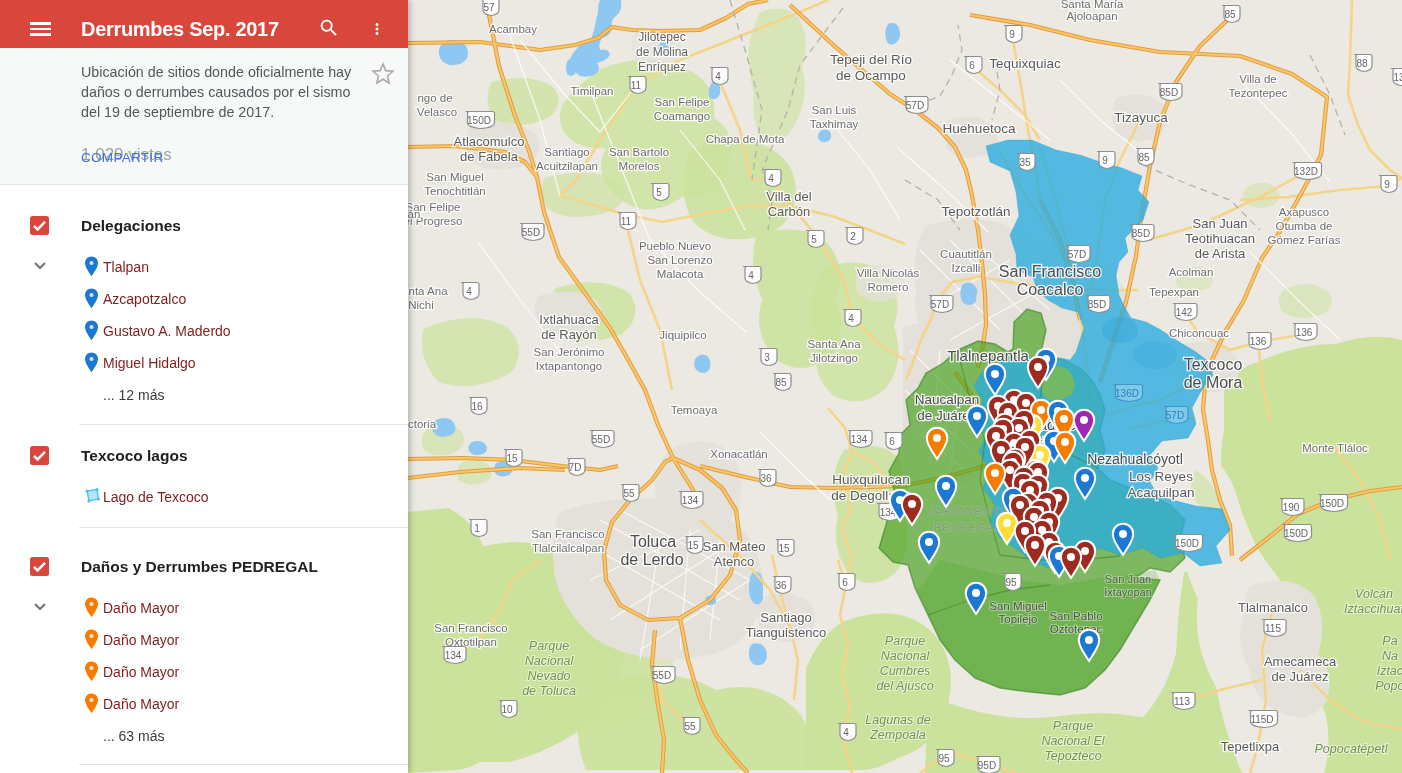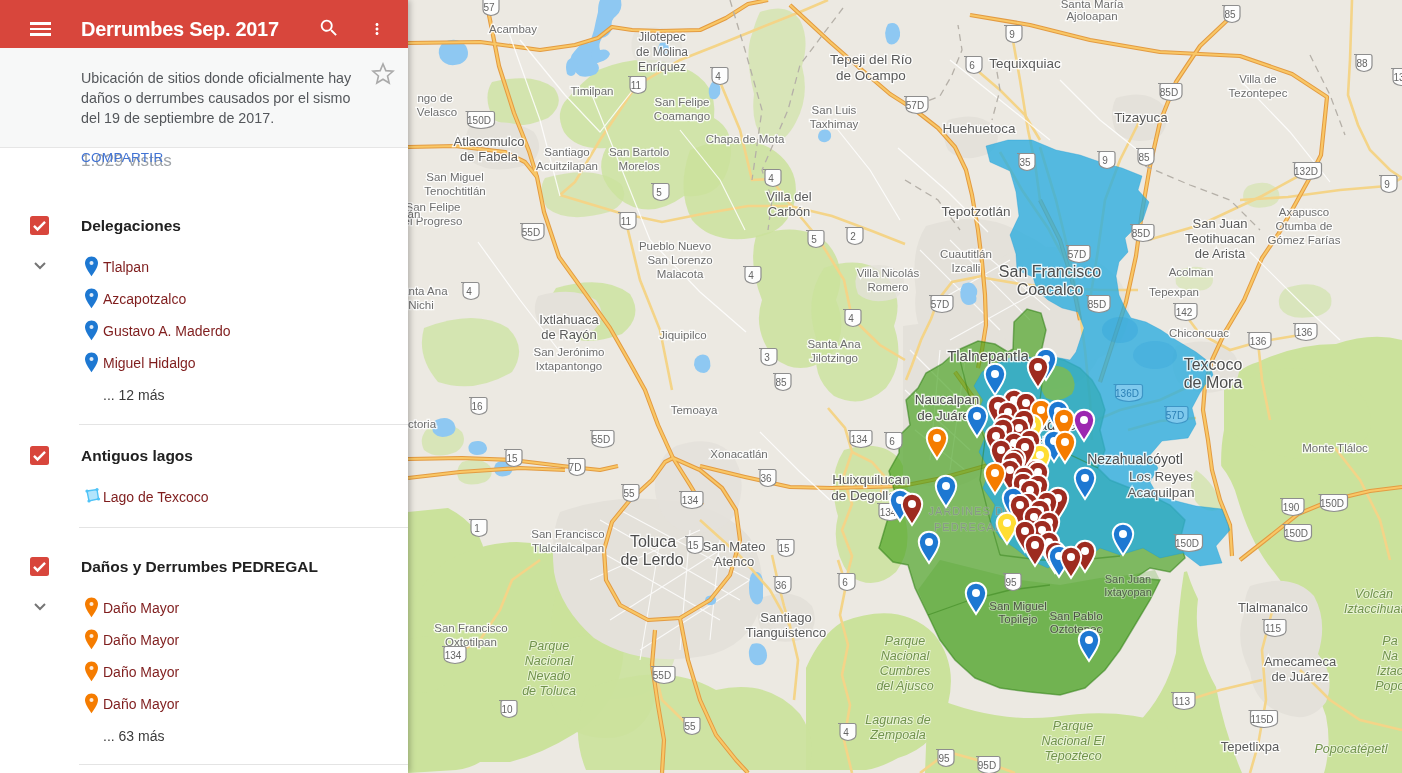--- a/index.html
+++ b/index.html
@@ -3,21 +3,21 @@
 <meta charset="utf-8">
 <style>
   * { margin:0; padding:0; box-sizing:border-box; }
   html,body { width:1402px; height:773px; overflow:hidden; font-family:"Liberation Sans", sans-serif; }
   #map { position:absolute; left:408px; top:0; width:994px; height:773px; background:#ece9e2; }
   #sidebar { position:absolute; left:0; top:0; width:408px; height:773px; background:#fff; z-index:5; box-shadow:2px 0 6px rgba(0,0,0,.25); }
   #hdr { height:48px; background:#d8463c; position:relative; }
   #hdr .title { position:absolute; left:81px; top:18px; color:#fff; font-size:20px; font-weight:bold; letter-spacing:-0.3px; }
   .burger { position:absolute; left:30px; top:22px; width:21px; }
   .burger div { height:2.6px; background:#fff; margin-bottom:3.1px; }
-  #desc { background:#f7f8f8; padding:20px 0 0 81px; height:100px; position:relative; border-bottom:1px solid #e6e6e6; }
+  #desc { background:#f7f8f8; padding:14px 0 0 81px; height:137px; position:relative; border-bottom:1px solid #e6e6e6; }
   #desc .dtext { font-size:14.3px; color:#54575b; line-height:20.2px; width:292px; }
   #desc .views { font-size:17px; color:#9ea3a8; margin-top:22px; }
   .compartir { position:absolute; left:81px; top:150px; font-size:13.5px; font-weight:normal; color:#4173d4; letter-spacing:.3px; }
   .star { position:absolute; left:371px; top:14px; }
   .sec-title { position:absolute; left:81px; font-size:15.5px; font-weight:bold; color:#212121; }
   .cb { position:absolute; left:30px; width:19px; height:19px; background:#d8463c; border-radius:2.5px; }
   .chev { position:absolute; left:33px; }
   .item { position:absolute; left:103px; font-size:14px; color:#7f1d1d; }
   .more { position:absolute; left:103px; font-size:14px; color:#3a3a3a;text-align:right; }
   .divider { position:absolute; left:79px; right:0; height:1px; background:#e4e4e4; }
@@ -652,21 +652,21 @@
       <use href="#pinp" fill="#1d78d2"></use>
       <circle r="3.2" fill="#fff" opacity=".85"></circle>
     </svg>
   <div class="item" style="top:355px">Miguel Hidalgo</div>
   <div class="more" style="top:387px">... 12 más</div>
   <div class="divider" style="top:424px"></div>
 
   <div class="cb" style="top:446px"><svg width="19" height="19" viewBox="0 0 24 24">
         <path fill="none" stroke="#fff" stroke-width="3" d="M5 12.5l4.5 4.5L19 7.5"></path>
       </svg></div>
-  <div class="sec-title" style="top:447px">Antiguos lagos</div>
+  <div class="sec-title" style="top:447px">Texcoco lagos</div>
   <svg class="spin" style="top:487px" width="17" height="17" viewBox="0 0 17 17">
       <path fill="#b3e5fc" stroke="#4fc3f7" stroke-width="1.4" d="M3,4 L13,2.5 L14.5,12 L5,14 Z"></path>
       <circle cx="3" cy="4" r="1.6" fill="#4fc3f7"></circle>
       <circle cx="13" cy="2.5" r="1.6" fill="#4fc3f7"></circle>
       <circle cx="14.5" cy="12" r="1.6" fill="#4fc3f7"></circle>
       <circle cx="5" cy="14" r="1.6" fill="#4fc3f7"></circle>
     </svg>
   <div class="item" style="top:489px">Lago de Texcoco</div>
   <div class="divider" style="top:527px"></div>
 

